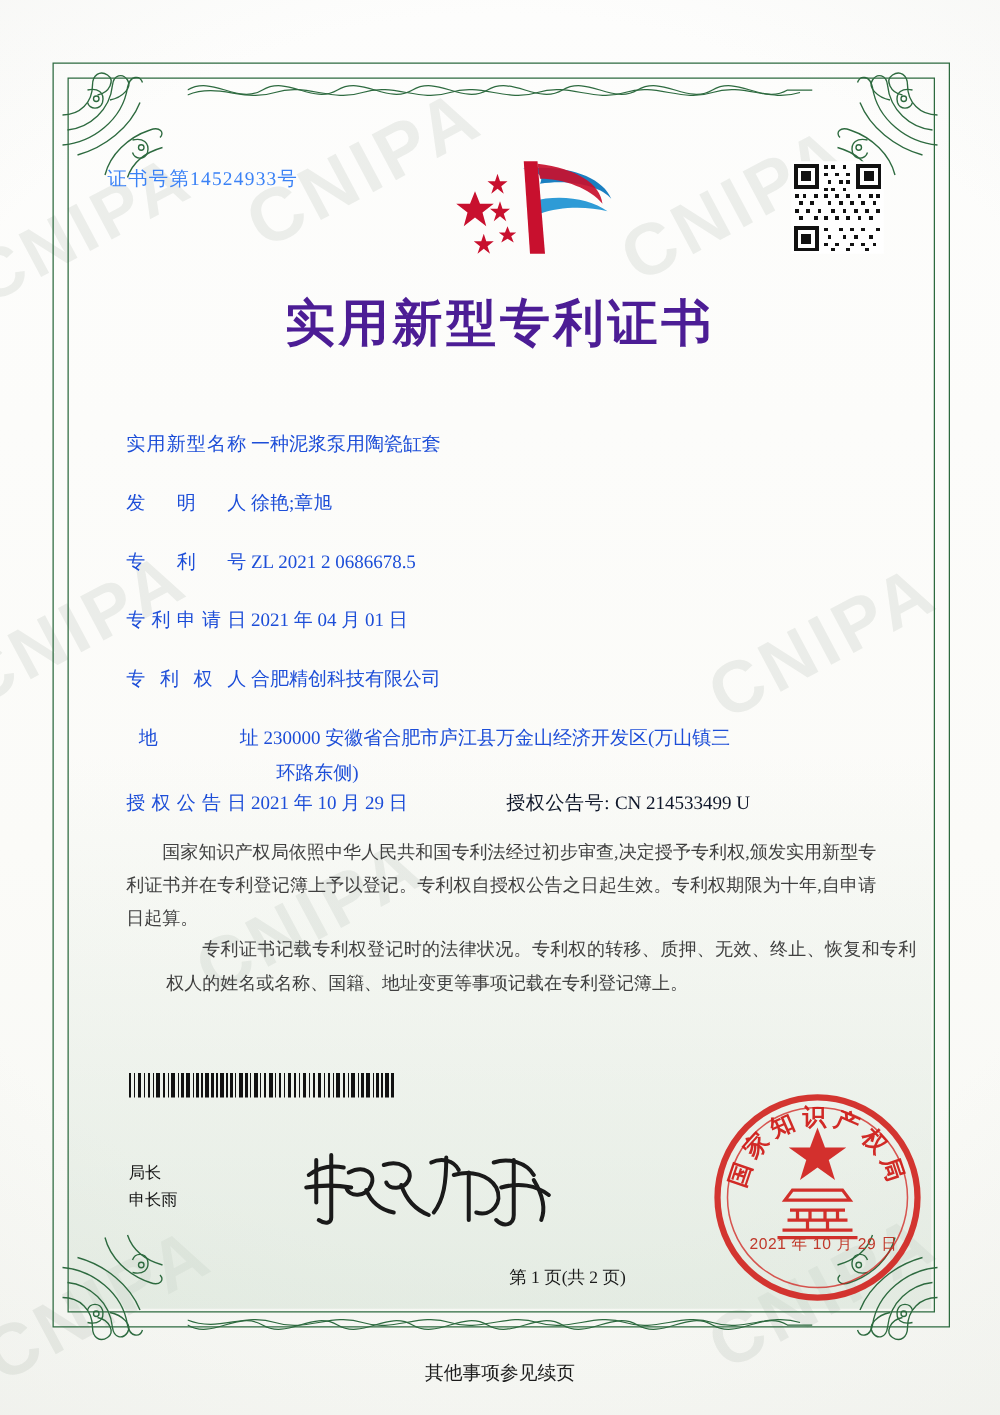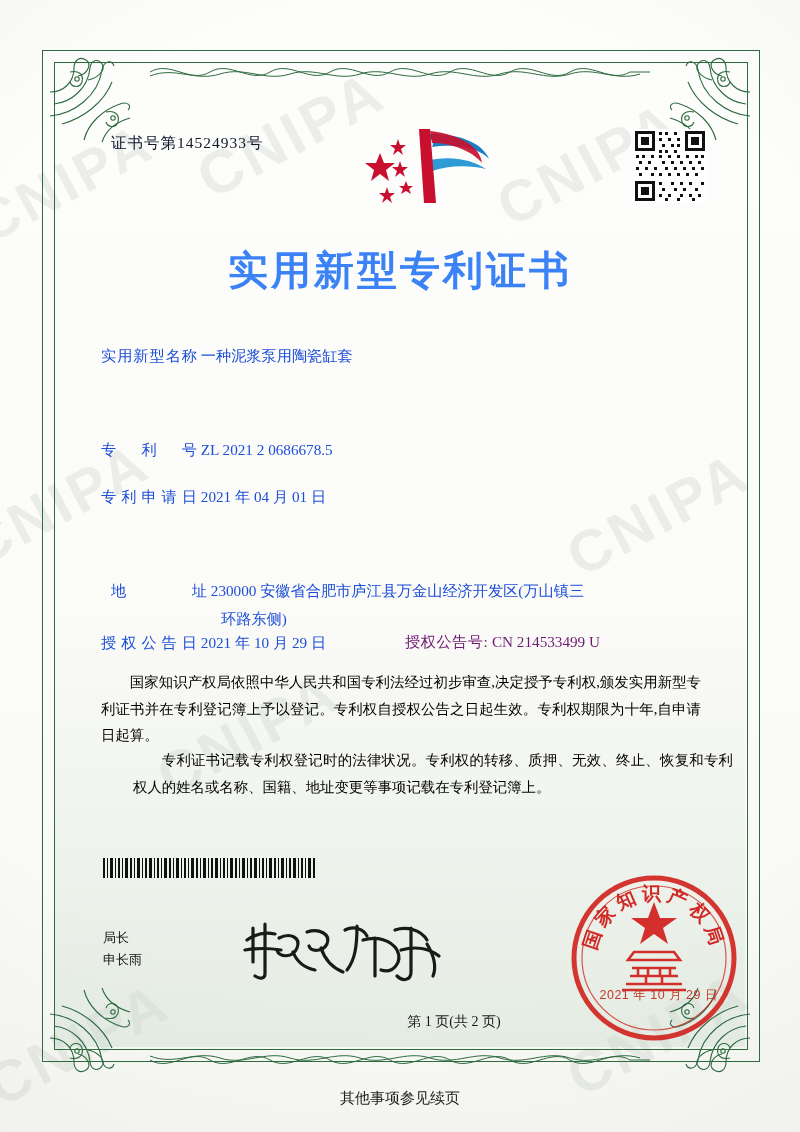--- a/index.html
+++ b/index.html
@@ -88,50 +88,50 @@
 
   
   #content {
     position: absolute;
     left: 55px; top: 63px;
     width: 690px; height: 984px;
   }
 
   #cert-number {
     position: absolute;
-    left: 56px; top: 70px;
+    left: 31px; top: 70px;
     font-size: 15.5px;
     letter-spacing: 1px;
-    color: #0f172a;
+    color: #3b82f6;
   }
 
   
   #logo {
     position: absolute;
     left: 285px; top: 62px;
     width: 150px; height: 86px;
   }
 
   
   #qr-code {
     position: absolute;
     right: 38px; top: 66px;
     width: 74px; height: 74px;
   }
 
   #doc-title {
     position: absolute;
-    left: 0; top: 180px;
+    left: 0; top: 168px;
     width: 690px;
     text-align: center;
     font-family: "Liberation Serif", "DejaVu Serif", serif;
     font-weight: 700;
     font-size: 40px;
     letter-spacing: 3px;
-    color: #3b82f6;
+    color: #4c1d95;
   }
 
   
   .field {
     position: absolute;
     left: 46px;
     width: 610px;
     font-size: 15.2px;
     color: #1d4ed8;
     line-height: 1.45;
@@ -159,33 +159,33 @@
   #f-appdate  { top: 423px; }
   #f-holder   { top: 470px; }
   #f-address  { top: 517px; margin-left: 10px; }
   #f-grant    { top: 569px; }
 
   #grant-no {
     position: absolute;
     left: 350px;
     top: 569px;
     font-size: 15.2px;
-    color: #701a75;
+    color: #0f172a;
   }
   #grant-no .lbl2 { letter-spacing: 0.5px; }
 
   .para {
     position: absolute;
     left: 46px;
     width: 600px;
     font-size: 14.4px;
     line-height: 1.85;
     text-indent: 2em;
     text-align: justify;
-    color: #000000;
+    color: #404040;
   }
   #para-1 { top: 606px; }
   #para-2 { top: 684px; margin-left: 32px; }
 
   
   #barcode {
     position: absolute;
     left: 48px; top: 795px;
     width: 215px; height: 20px;
   }
@@ -439,31 +439,39 @@
       </svg>
     </div>
 
     <div id="doc-title">实用新型专利证书</div>
 
     <div class="field" id="f-name">
       <span class="lbl">实用新型名称</span>
       <span class="val">一种泥浆泵用陶瓷缸套</span>
     </div>
 
+    <div class="field" id="f-inventor">
+      <span class="lbl">发明人</span>
+      <span class="val">徐艳;章旭</span>
+    </div>
 
     <div class="field" id="f-patentno">
       <span class="lbl">专利号</span>
       <span class="val">ZL 2021 2 0686678.5</span>
     </div>
 
     <div class="field" id="f-appdate">
       <span class="lbl">专利申请日</span>
       <span class="val">2021 年 04 月 01 日</span>
     </div>
 
+    <div class="field" id="f-holder">
+      <span class="lbl">专利权人</span>
+      <span class="val">合肥精创科技有限公司</span>
+    </div>
 
     <div class="field" id="f-address">
       <span class="lbl">地址</span>
       <span class="val">230000 安徽省合肥市庐江县万金山经济开发区(万山镇三</span>
       <span class="val2">环路东侧)</span>
     </div>
 
     <div class="field" id="f-grant">
       <span class="lbl">授权公告日</span>
       <span class="val">2021 年 10 月 29 日</span>

